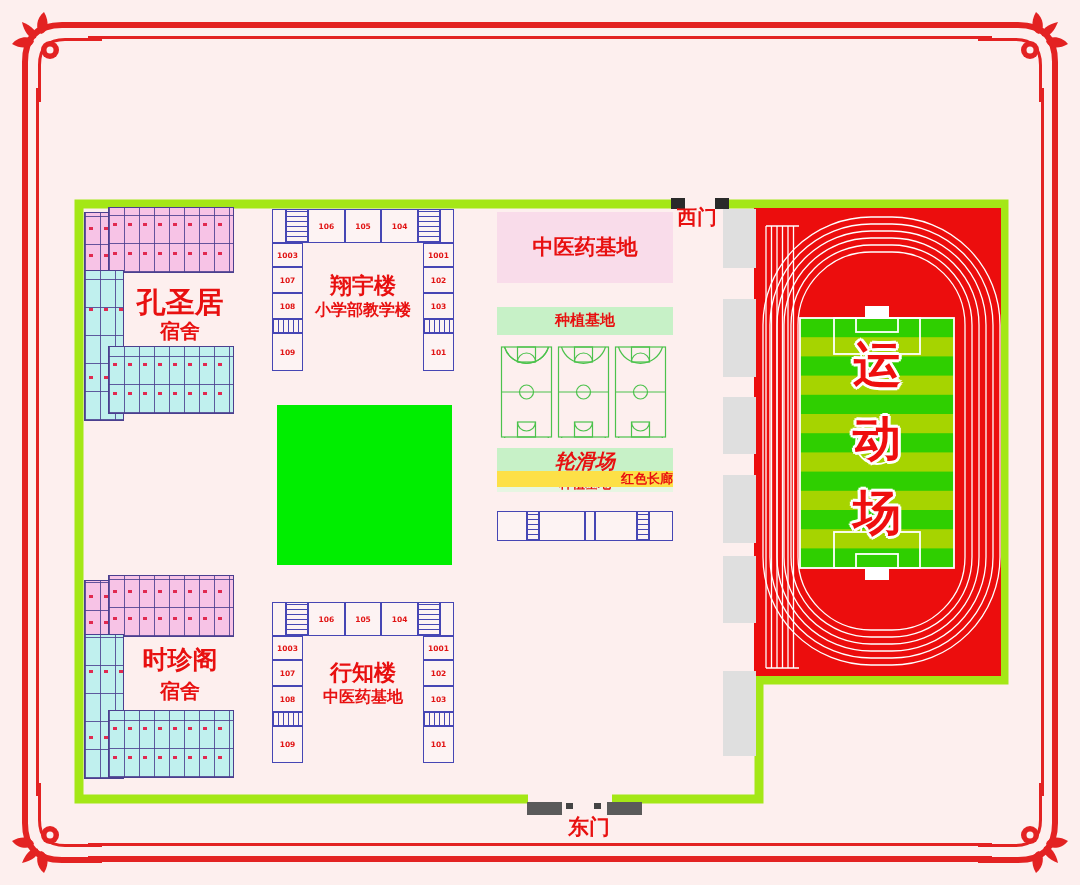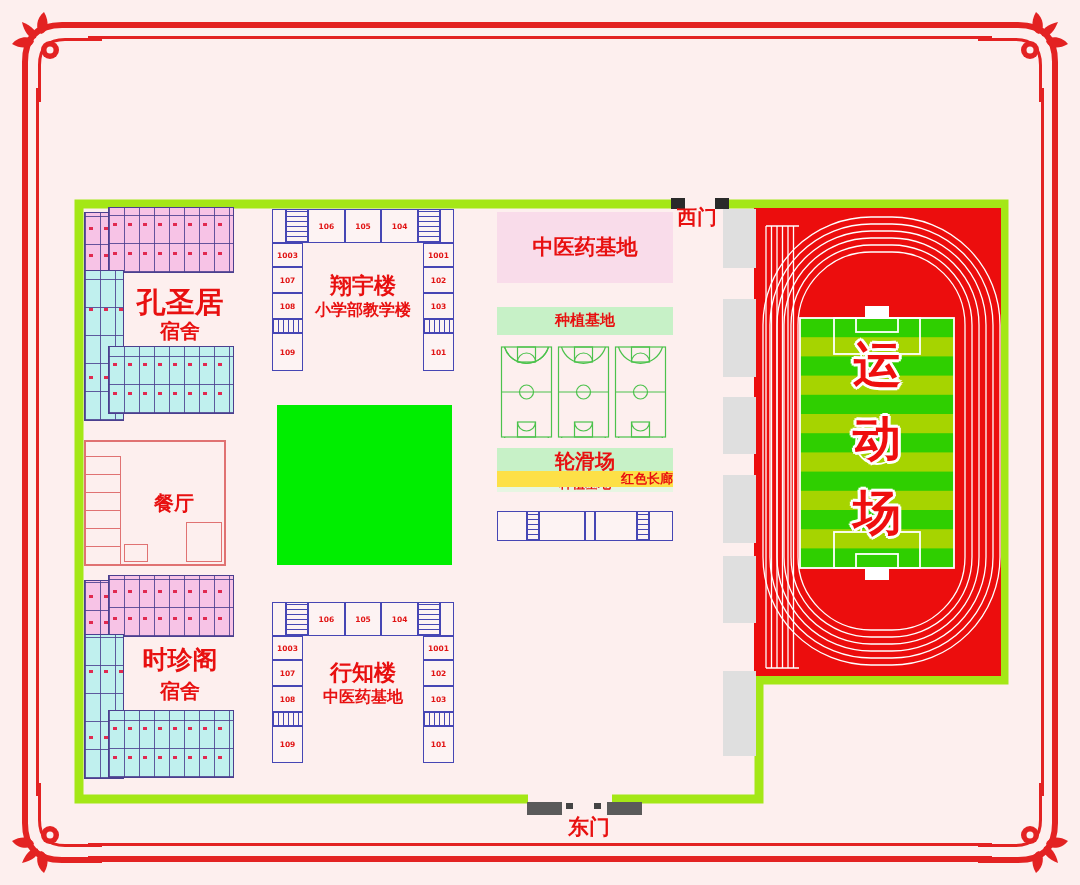--- a/index.html
+++ b/index.html
@@ -259,26 +259,20 @@
       <div class="cell" style="height:24px;">1001</div>
       <div class="cell" style="height:26px;">102</div>
       <div class="cell" style="height:26px;">103</div>
       <div class="stair" style="height:14px;"></div>
       <div class="cell" style="flex:1;">101</div>
     </div>
     <div class="lbl" style="left:31px;top:58px;width:120px;font-size:22px;">行知楼</div>
     <div class="lbl" style="left:16px;top:86px;width:150px;font-size:16px;">中医药基地</div>
   </div>
 
-  <div class="canteen">
-    <div class="cant-left"></div>
-    <div class="cant-cell" style="right:2px;bottom:2px;width:34px;height:38px;"></div>
-    <div class="cant-cell" style="left:38px;bottom:2px;width:22px;height:16px;"></div>
-    <div class="lbl" style="left:38px;top:50px;width:100px;font-size:20px;">餐厅</div>
-  </div>
 
   <div class="strip" style="top:212px;height:71px;background:#f9dcea;">
     <span class="lbl" style="position:static;font-size:21px;">中医药基地</span>
   </div>
   <div class="strip" style="top:307px;height:28px;background:#c7f1c7;">
     <span class="lbl" style="position:static;font-size:15px;">种植基地</span>
   </div>
 
   <div class="courts">
     <svg width="53" height="92" viewBox="0 0 52 92">
@@ -316,21 +310,21 @@
         <rect x="17" y="1" width="18" height="15"></rect>
           <path d="M17 16 A9 9 0 0 1 35 16"></path>
         <path d="M4 1 A23 23 0 0 0 48 1"></path>
           <rect x="17" y="76" width="18" height="15"></rect>
           <path d="M17 76 A9 9 0 0 0 35 76"></path>
           <path d="M4 91 A23 23 0 0 0 48 91"></path>
       </g>
     </svg>
   </div>
 
-  <div class="strip" style="top:448px;height:27px;background:#c7f1c7;">
+  <div class="strip" style="top:448px;height:27px;background:#c7f1c7;font-style:italic;">
     <span class="lbl" style="position:static;font-size:20px;">轮滑场</span>
   </div>
   <div class="strip" style="top:476px;height:16px;background:#e6f6e2;">
     <span class="lbl" style="position:static;font-size:13px;">种植基地</span>
   </div>
   <div class="strip" style="top:471px;height:16px;background:#fde047;justify-content:flex-end;">
     <span class="lbl" style="position:static;font-size:13px;">红色长廊</span>
   </div>
 
   <div class="strip" style="top:511px;height:30px;">

